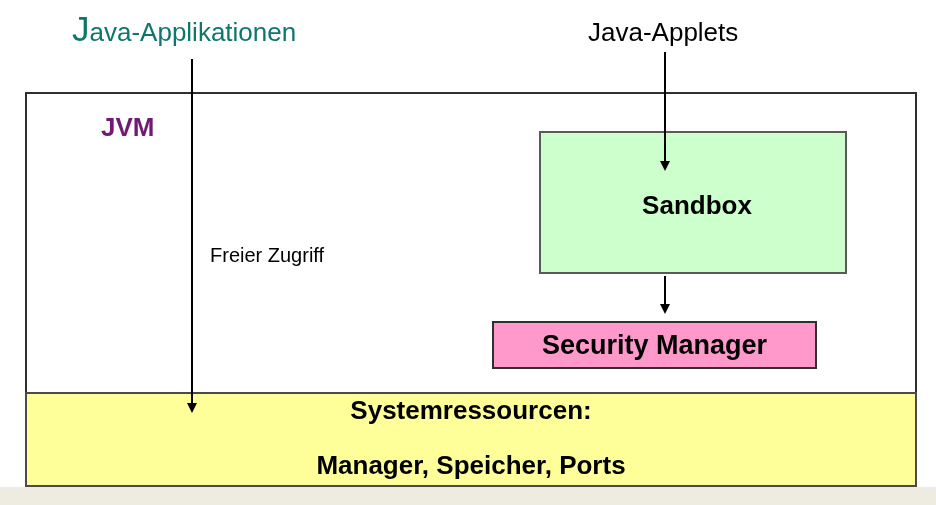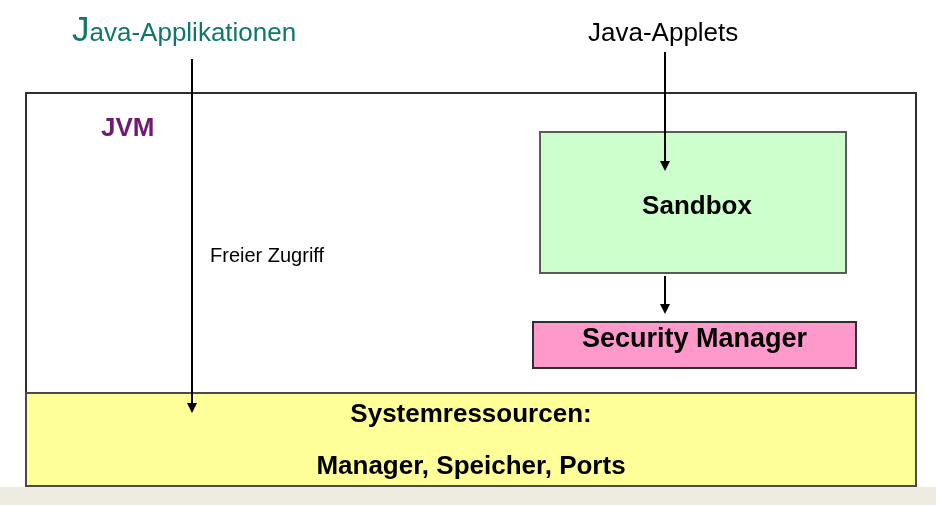--- a/index.html
+++ b/index.html
@@ -30,22 +30,23 @@
   }
   .resources-box {
     position: absolute;
     left: 25px; top: 392px;
     width: 888px; height: 91px;
     background: var(--resources, #ffff99);
     border: 2px solid var(--border_mid, #4a4a4a);
     display: flex;
     flex-direction: column;
     align-items: center;
-    justify-content: space-between;
+    justify-content: flex-end;
     text-align: center;
+    gap: 16px;
   }
   .resources-box .line {
     font-size: 26px;
     font-weight: bold;
     color: #000000;
     line-height: 39px;
   }
   .sandbox-box {
     position: absolute;
     left: 539px; top: 131px;
@@ -58,25 +59,26 @@
   }
   .sandbox-box .label {
     font-size: 26px;
     font-weight: bold;
     color: #000000;
     padding-top: 6px;
     margin-left: 8px;
   }
   .secmgr-box {
     position: absolute;
-    left: 532px; top: 321px;
+    left: 492px; top: 321px;
     width: 321px; height: 44px;
     background: var(--security_manager, #ff99cc);
     border: 2px solid var(--border_dark, #2f2f2f);
     display: flex;
+    align-items: center;
     justify-content: center;
   }
   .secmgr-box .label {
     font-size: 27px;
     font-weight: bold;
     color: #000000;
   }
   .title-left {
     position: absolute;
     left: 72px; top: 9px;

